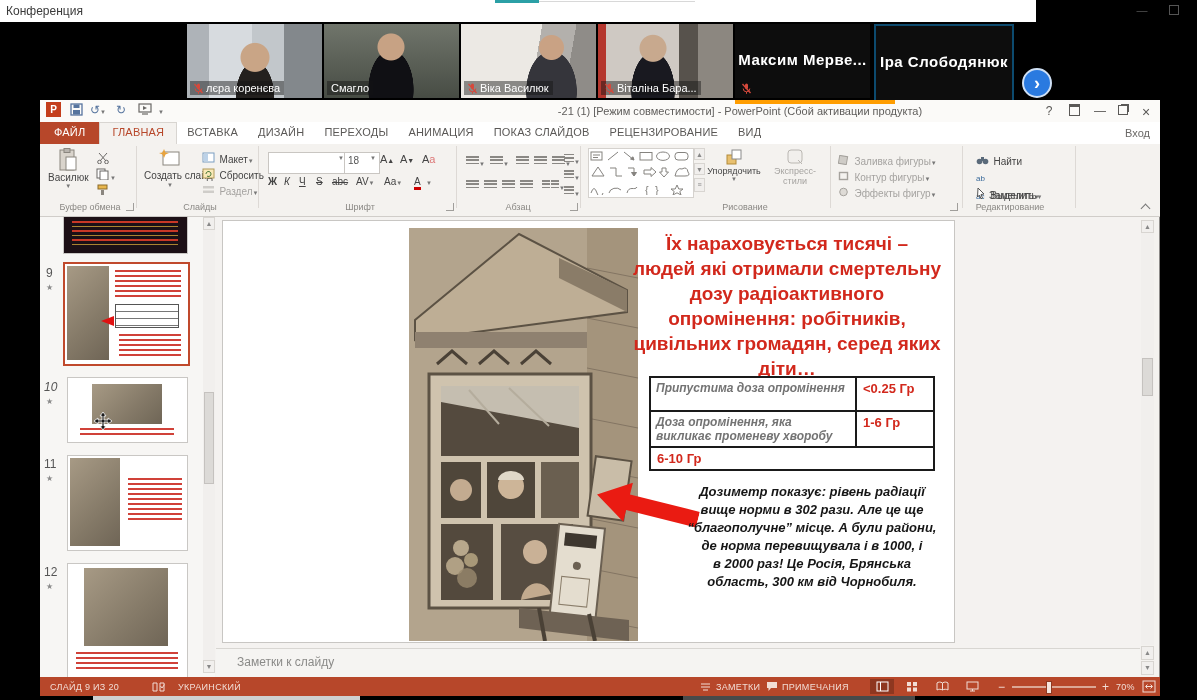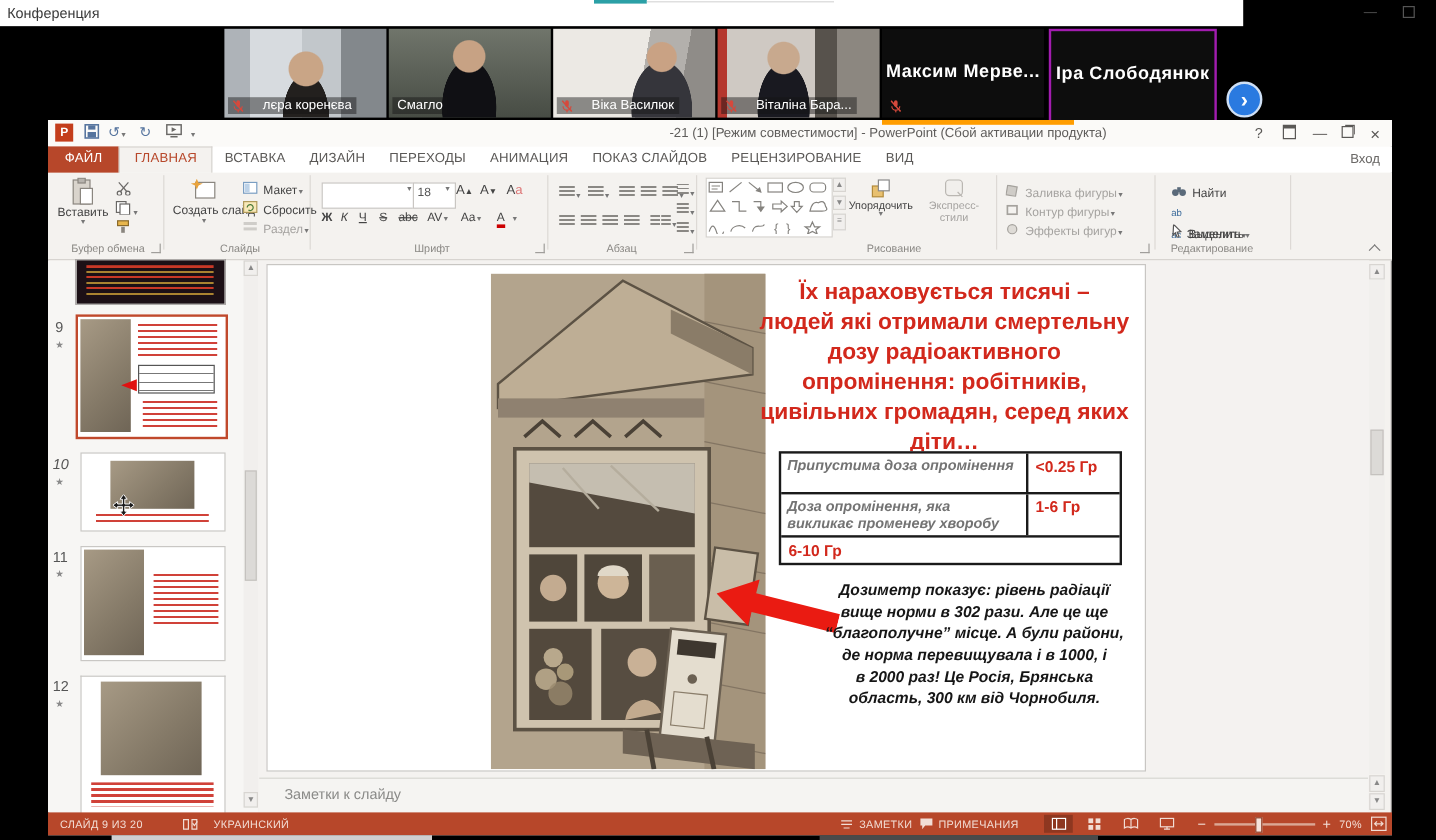--- a/index.html
+++ b/index.html
@@ -7,41 +7,41 @@
           font-family:"Liberation Sans",sans-serif;-webkit-font-smoothing:antialiased;}
   .ab{position:absolute;box-sizing:border-box;}
   
   .conf-titlebar{left:0;top:0;width:1036px;height:22px;background:#fff;}
   .conf-title{left:6px;top:4px;font-size:12px;color:#3a3a3a;}
   .teal-seg{left:495px;top:0;width:44px;height:3px;background:#2ba0a6;}
   .gray-seg{left:539px;top:1px;width:156px;height:1px;background:#d8d8d8;}
   .winbtn{top:5px;width:16px;height:12px;color:#555;font-size:11px;line-height:10px;text-align:center;}
   .video-strip{left:0;top:22px;width:1197px;height:78px;background:#000;}
   .tile{position:absolute;top:2px;height:74px;width:135px;background:#161616;overflow:hidden;}
-  .tile .nm{position:absolute;left:3px;bottom:3px;display:flex;align-items:center;gap:16px;
+  .tile .nm{position:absolute;left:3px;bottom:3px;display:flex;align-items:center;gap:3px;
             background:rgba(20,20,20,.45);padding:1px 4px;color:#fff;font-size:11px;white-space:nowrap;}
   .tile .big{position:absolute;left:0;right:0;top:27px;text-align:center;color:#fff;
              font-size:15px;font-weight:bold;letter-spacing:.5px;}
   .t1{background:linear-gradient(90deg,#aeb3b8 0 16%,#d7dbdf 16% 48%,#c2c7cb 48% 72%,#83888c 72%);}
   .t1 .fig{position:absolute;left:38px;top:18px;width:60px;height:70px;
       background:radial-gradient(circle at 50% 22%,#c9a586 0 14px,rgba(0,0,0,0) 15px),
                  radial-gradient(ellipse at 50% 80%,#23201e 0 45%,rgba(0,0,0,0) 46%);}
   .t2{background:linear-gradient(#70756b,#474c44);}
   .t2 .fig{position:absolute;left:34px;top:8px;width:66px;height:68px;
       background:radial-gradient(circle at 50% 22%,#c7a284 0 13px,rgba(0,0,0,0) 14px),
                  radial-gradient(ellipse at 50% 85%,#101014 0 48%,rgba(0,0,0,0) 49%);}
   .t3{background:linear-gradient(100deg,#ece9e4 0 55%,#b3b0ac 55% 78%,#8f8c88 78%);}
   .t3 .fig{position:absolute;left:52px;top:6px;width:70px;height:70px;
       background:radial-gradient(circle at 55% 25%,#c9a284 0 12px,rgba(0,0,0,0) 13px),
                  radial-gradient(ellipse at 55% 88%,#35353b 0 46%,rgba(0,0,0,0) 47%);}
   .t4{background:linear-gradient(90deg,#b5372e 0 6%,#cfc9c3 6% 60%,#57524c 60% 74%,#8c8780 74%);}
   .t4 .fig{position:absolute;left:22px;top:8px;width:66px;height:68px;
       background:radial-gradient(circle at 50% 24%,#c8a98e 0 13px,rgba(0,0,0,0) 14px),
                  radial-gradient(ellipse at 50% 88%,#191920 0 46%,rgba(0,0,0,0) 47%);}
-  .tile.active{border:2px solid #a21caf;}
+  .tile.active{border:2px solid #0c4a6e;}
   .next-btn{left:1022px;top:46px;width:30px;height:30px;border-radius:50%;background:#2a7ae0;
             border:2px solid #cfe0f5;color:#fff;font-size:18px;font-weight:bold;text-align:center;line-height:26px;}
   .share-bar{left:735px;top:100px;width:160px;height:4px;background:#ff9d00;z-index:60;}
   
   .ppt-win{left:40px;top:100px;width:1120px;height:596px;background:#f4f2ef;border:1px solid #8b8987;}
   .ppt-titlebar{left:40px;top:100px;width:1120px;height:22px;background:#fbfaf8;}
   .ppt-title{left:460px;top:105px;width:560px;text-align:center;font-size:11px;color:#5f5d5b;white-space:nowrap;}
   .qat{top:103px;font-size:12px;color:#56749e;}
   .ctl{top:104px;font-size:12px;color:#5a5856;text-align:center;}
   .ppt-tabs{left:40px;top:122px;width:1120px;height:22px;background:#fff;display:flex;align-items:stretch;}
@@ -230,21 +230,21 @@
     <div class="vsep" style="left:790px;"></div>
     <div class="vsep" style="left:922px;"></div>
     <div class="vsep" style="left:1035px;"></div>
 
     <div class="bigbtn" style="left:8px;top:4px;">
       <svg width="20" height="24" viewBox="0 0 20 24">
           <rect x="2" y="2" width="14" height="20" fill="#d9d4cc" stroke="#8a867f"></rect>
           <rect x="6" y="0.5" width="6" height="4" fill="#b8b4ae" stroke="#8a867f"></rect>
           <rect x="8" y="9" width="10" height="13" fill="#fff" stroke="#8a867f"></rect>
         </svg>
-      <span class="rtxt">Вставить</span>
+      <span class="rtxt">Василюк</span>
         <span class="dd">▼</span>
     </div>
     <div class="ab" style="left:56px;top:6px;">
       <svg width="14" height="12" viewBox="0 0 14 12">
           <line x1="3" y1="1" x2="10" y2="9" stroke="#6a6866"></line>
           <line x1="11" y1="1" x2="4" y2="9" stroke="#6a6866"></line>
           <circle cx="3.5" cy="10" r="1.8" fill="none" stroke="#6a6866"></circle>
           <circle cx="10.5" cy="10" r="1.8" fill="none" stroke="#6a6866"></circle>
         </svg>
     </div>

